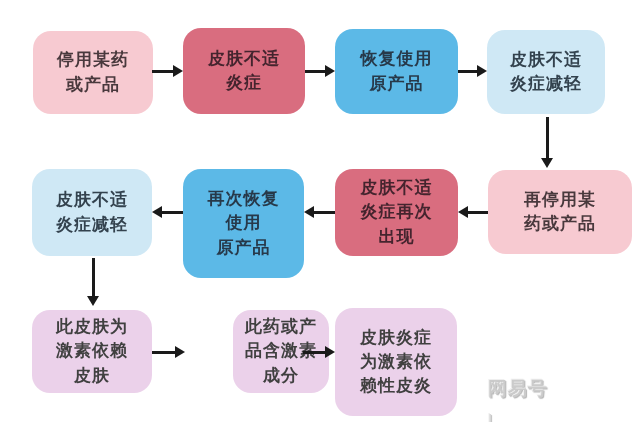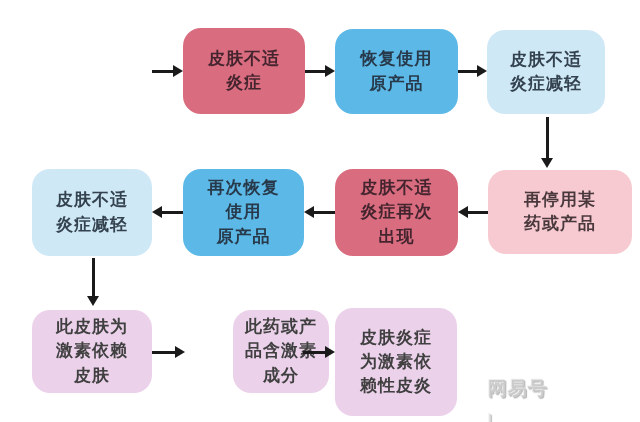--- a/index.html
+++ b/index.html
@@ -55,20 +55,22 @@
     user-select:none;
     flex-direction:column;
   }
   .watermark .divider { font-weight:normal; color:#d6d6d6; font-size:17px; }
 </style>
 </head>
 <body>
 
 <div class="canvas">
 
+  <div class="box pink" style="left:33px; top:31px; width:120px; height:83px;">停用某药
+或产品</div>
   <div class="arrow right" style="left:152px; top:65px; width:31px; height:12px;">
       <span class="shaft"></span>
       <span class="head"></span>
     </div>
   <div class="box red" style="left:183px; top:28px; width:122px; height:86px;">皮肤不适
 炎症</div>
   <div class="arrow right" style="left:305px; top:65px; width:30px; height:12px;">
       <span class="shaft"></span>
       <span class="head"></span>
     </div>
@@ -92,21 +94,21 @@
       <span class="shaft"></span>
       <span class="head"></span>
     </div>
   <div class="box red" style="left:335px; top:169px; width:123px; height:87px;">皮肤不适
 炎症再次
 出现</div>
   <div class="arrow left" style="left:304px; top:206px; width:31px; height:12px;">
       <span class="shaft"></span>
       <span class="head"></span>
     </div>
-  <div class="box blue" style="left:183px; top:169px; width:121px; height:87px;">再次恢复
+  <div class="box blue" style="left:183px; top:169px; width:121px; height:109px;">再次恢复
 使用
 原产品</div>
   <div class="arrow left" style="left:152px; top:206px; width:31px; height:12px;">
       <span class="shaft"></span>
       <span class="head"></span>
     </div>
   <div class="box lightblue" style="left:32px; top:169px; width:120px; height:87px;">皮肤不适
 炎症减轻</div>
 
   <div class="arrow down" style="left:87px; top:258px; width:12px; height:48px;">

